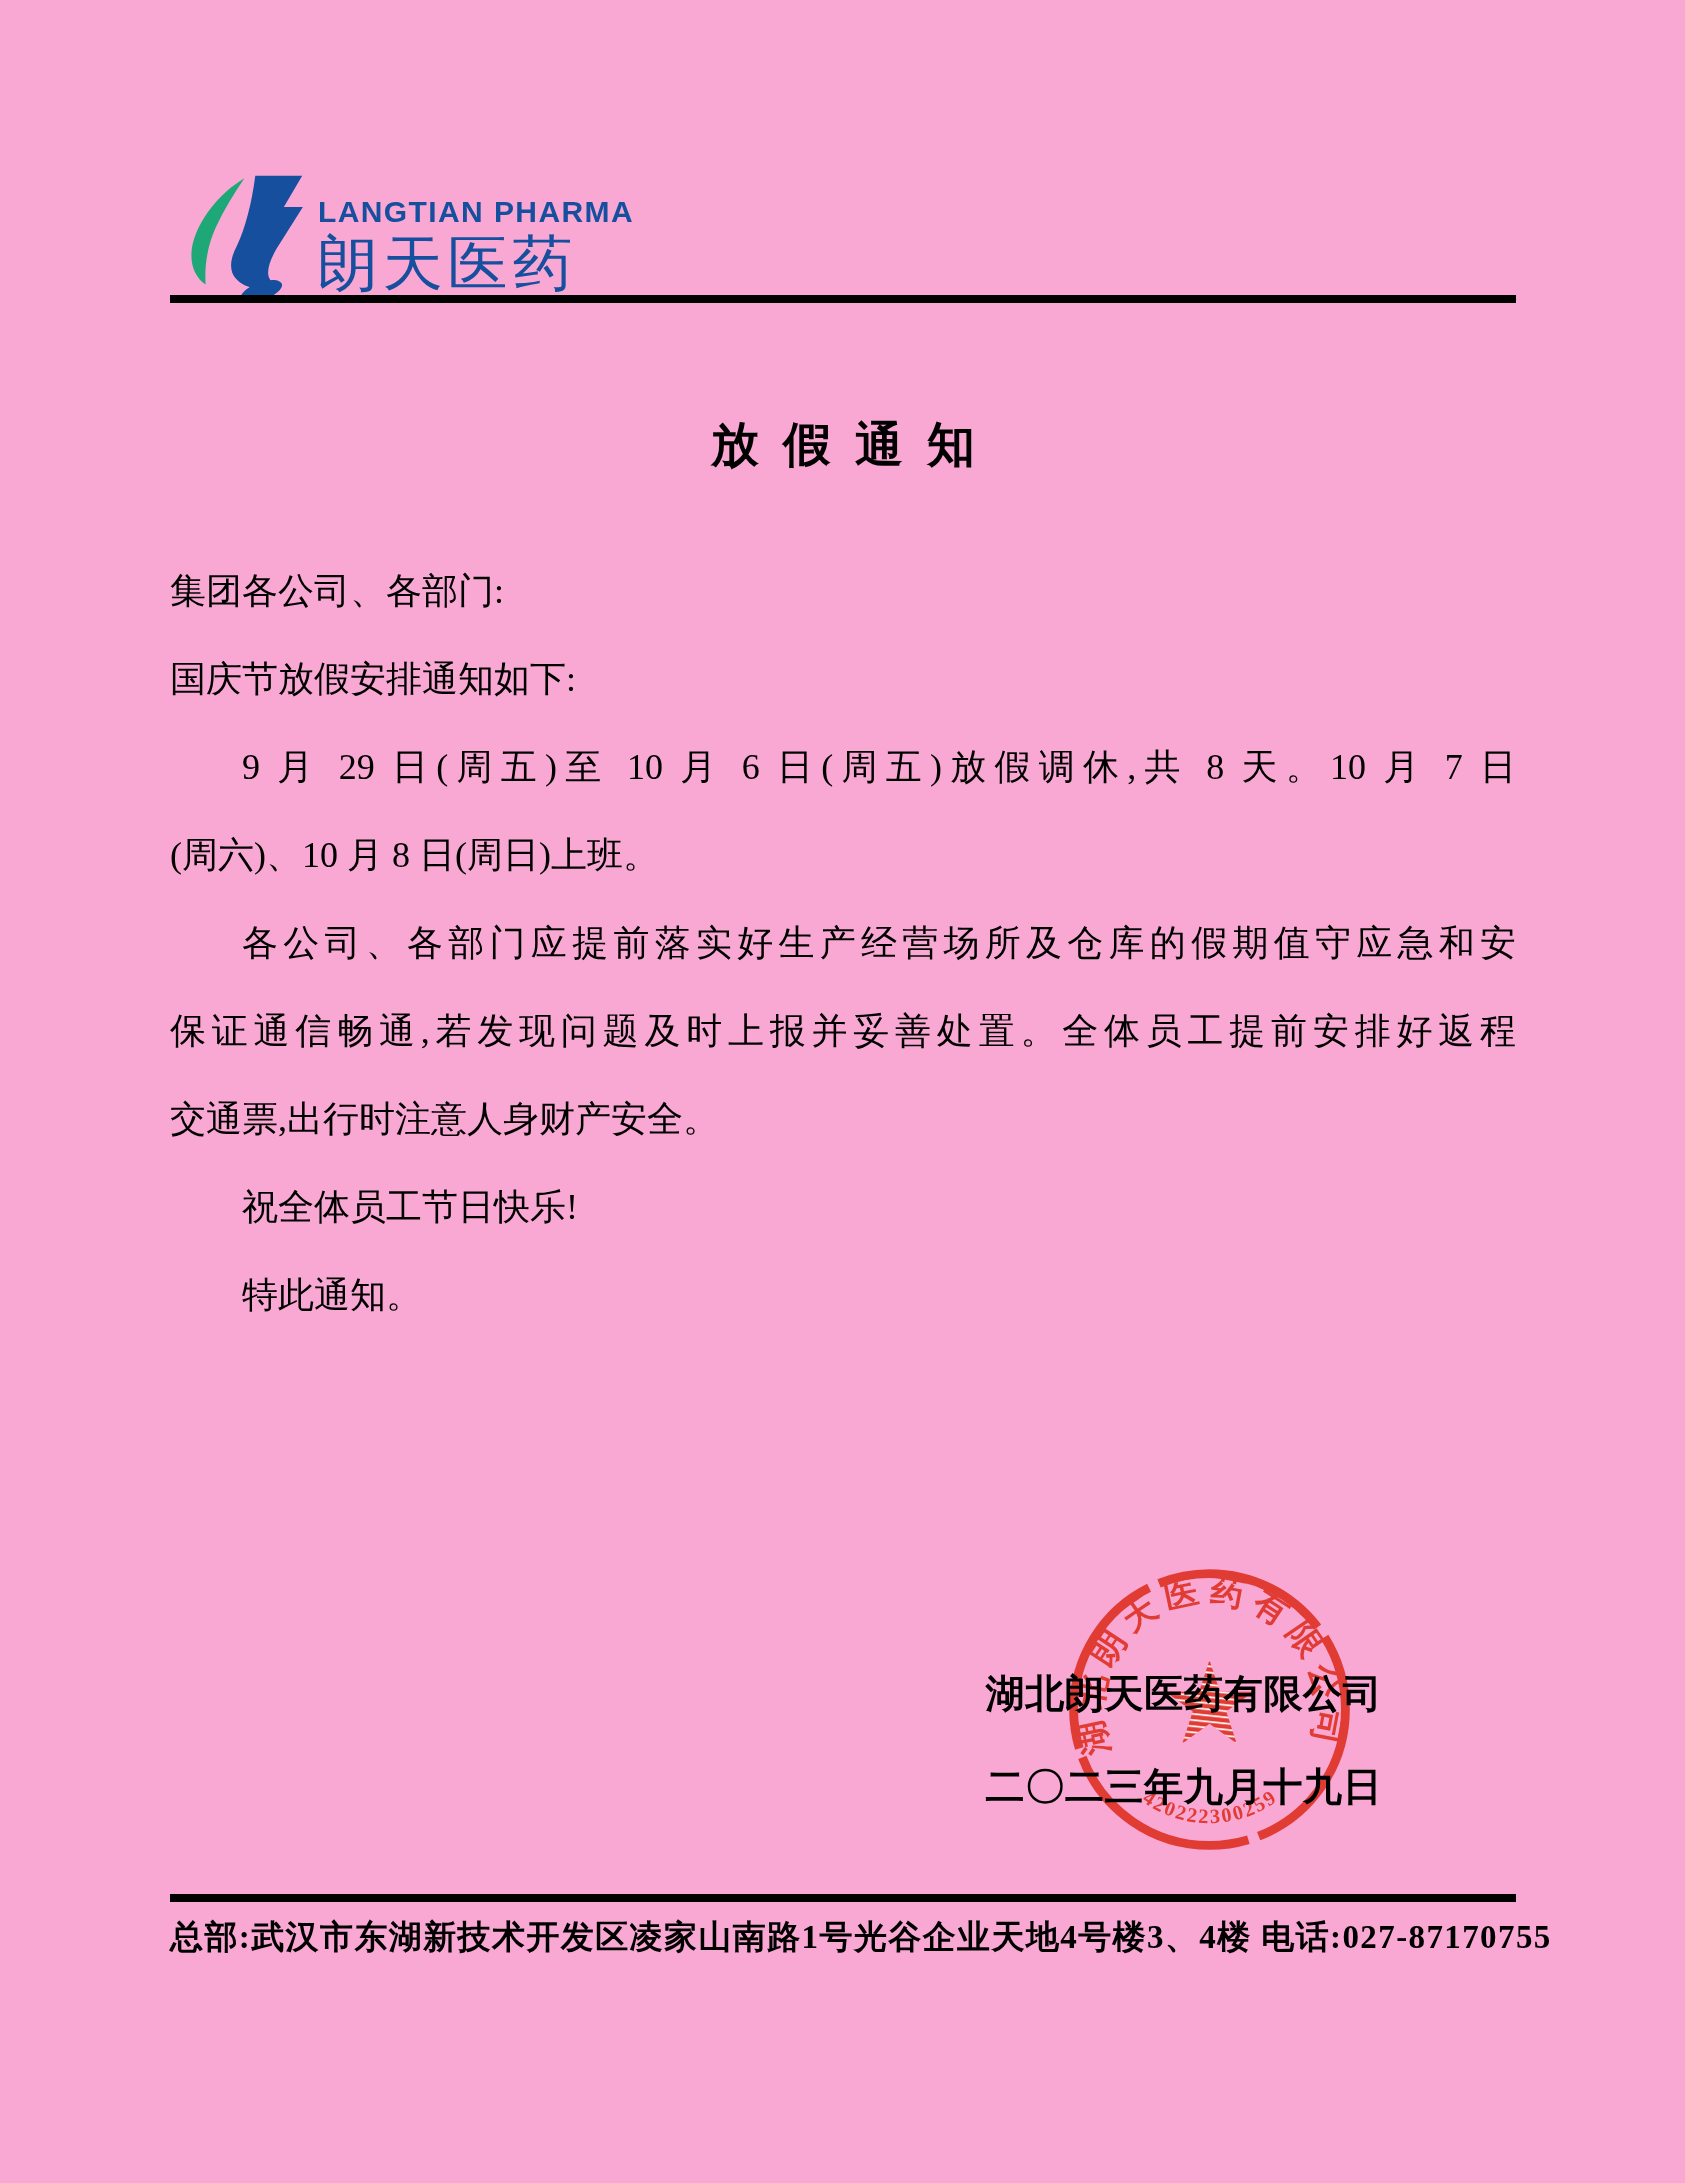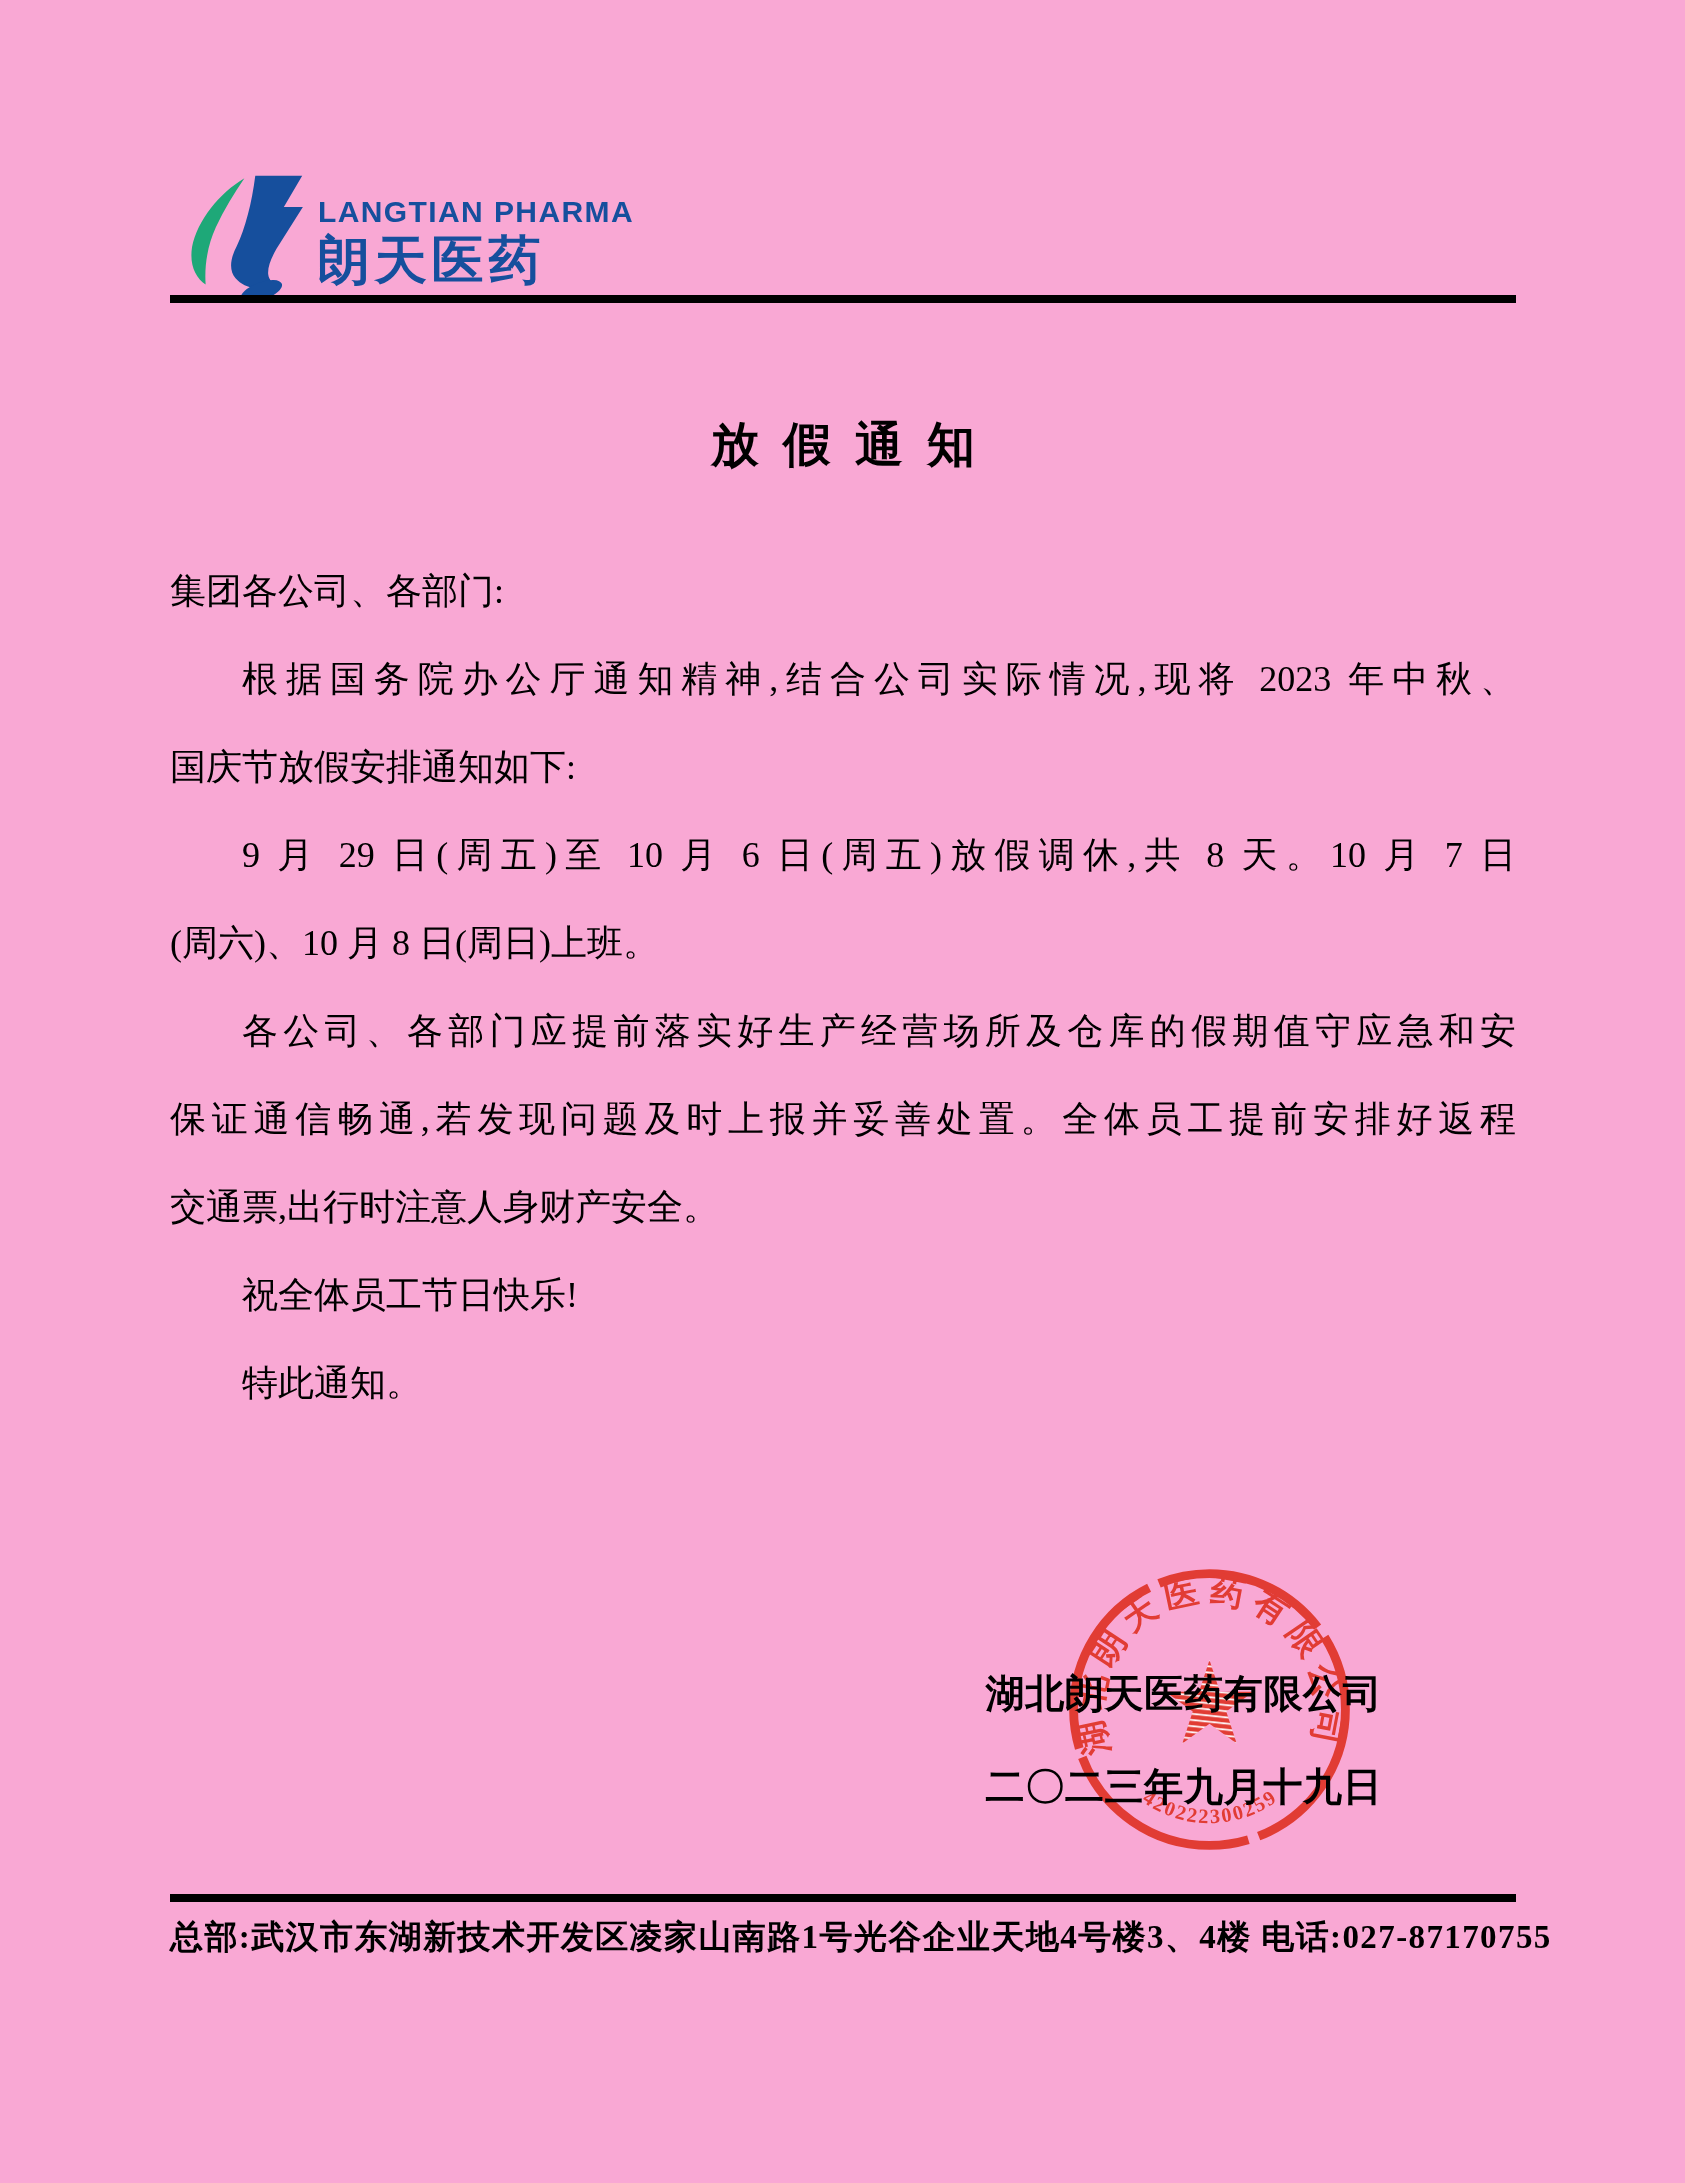--- a/index.html
+++ b/index.html
@@ -17,21 +17,21 @@
   #logo-text{position:absolute;left:318px;top:197px;line-height:1;}
   #logo-en{
     display:block;
     font-family:"Liberation Sans", sans-serif;
     font-weight:bold;font-size:30px;letter-spacing:1.4px;
     color:#164f9d;
   }
   #logo-cn{
     display:block;margin-top:6.8px;
     font-family:"Liberation Sans", sans-serif;
-    font-weight:bold;font-size:52px;letter-spacing:4.8px;
+    font-weight:normal;font-size:60px;letter-spacing:4.8px;
     color:#164f9d;
   }
   
   .rule{position:absolute;left:170px;width:1346px;height:7.5px;background:#000;}
   #rule-top{top:295px;}
   #rule-bottom{top:1894px;}
   
   #doc-title{
     position:absolute;left:0;top:413px;width:1686px;
     text-align:center;
@@ -87,21 +87,20 @@
     <span id="logo-en">LANGTIAN PHARMA</span>
     <span id="logo-cn">朗天医药</span>
   </div>
 
   <div id="rule-top" class="rule"></div>
 
   <div id="doc-title">放假通知</div>
 
   <div id="body-block">
     <div class="line">集团各公司、各部门:</div>
-    <div class="line indent justify">根据国务院办公厅通知精神,结合公司实际情况,现将 2023 年中秋、</div>
     <div class="line">国庆节放假安排通知如下:</div>
     <div class="line indent justify">9 月 29 日(周五)至 10 月 6 日(周五)放假调休,共 8 天。10 月 7 日</div>
     <div class="line">(周六)、10 月 8 日(周日)上班。</div>
     <div class="line indent justify">各公司、各部门应提前落实好生产经营场所及仓库的假期值守应急和安</div>
     <div class="line justify">保证通信畅通,若发现问题及时上报并妥善处置。全体员工提前安排好返程</div>
     <div class="line">交通票,出行时注意人身财产安全。</div>
     <div class="line indent">祝全体员工节日快乐!</div>
     <div class="line indent">特此通知。</div>
   </div>
 

